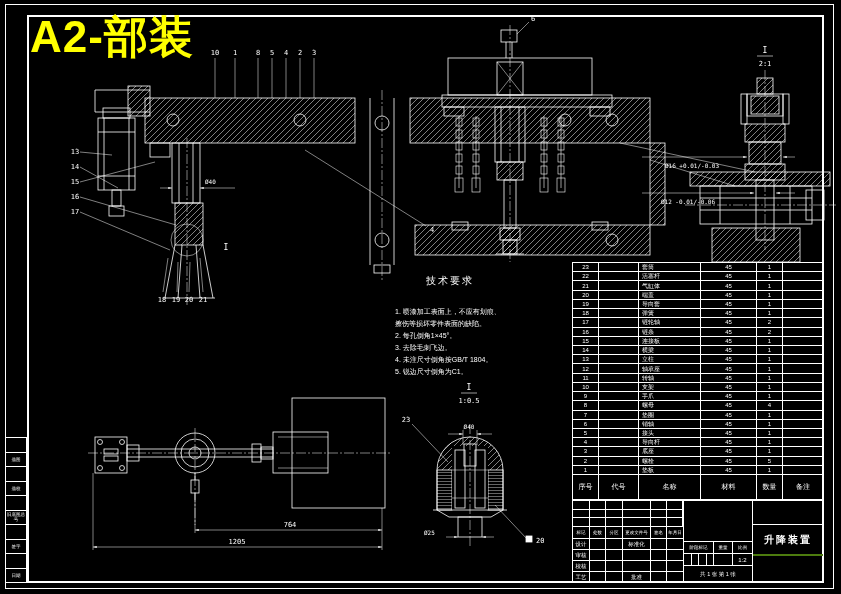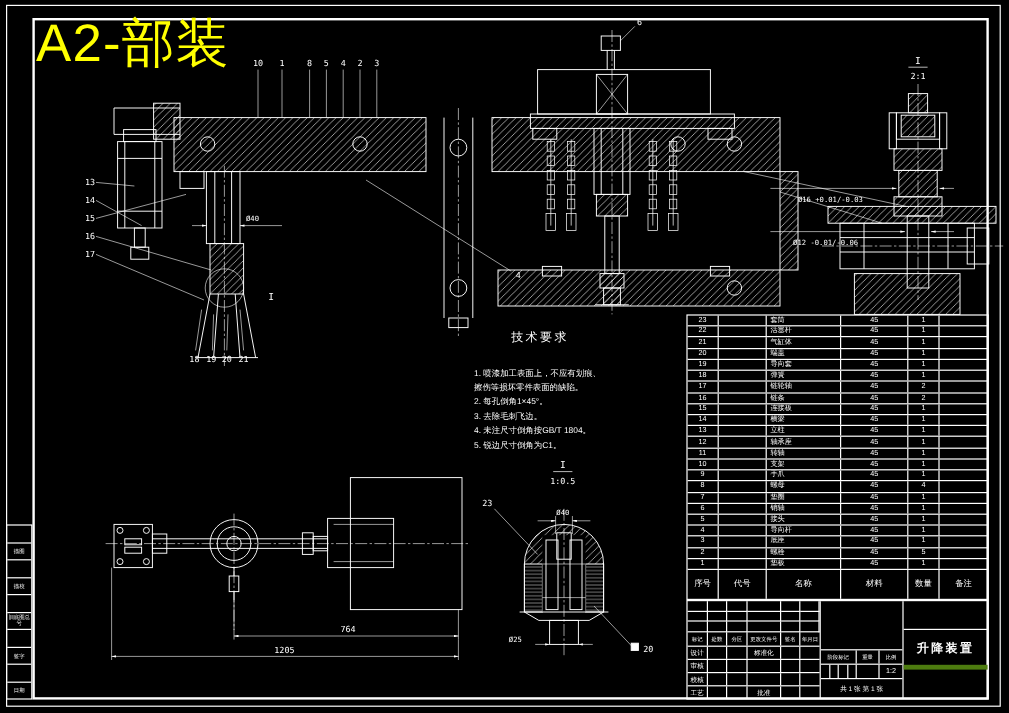--- a/index.html
+++ b/index.html
@@ -1,21 +1,21 @@
 <!DOCTYPE html>
 <html><head>
 <meta charset="utf-8">
 <style>
   html,body{margin:0;padding:0;background:#000;}
   body{width:841px;height:594px;position:relative;overflow:hidden;
        font-family:"Liberation Sans",sans-serif;color:#fff;}
   .abs{position:absolute;}
   .outer-border{left:5px;top:4px;width:829px;height:585px;border:1px solid #fff;box-sizing:border-box;}
   .inner-frame{left:27px;top:15px;width:797px;height:568px;border:2px solid #fff;box-sizing:border-box;}
-  .page-title{left:30px;top:14px;font-size:44px;font-weight:normal;color:#ffff00;letter-spacing:1px;line-height:46px;}
+  .page-title{left:30px;top:14px;font-size:44px;font-weight:bold;color:#ffff00;letter-spacing:1px;line-height:46px;}
   svg.drawing{left:0;top:0;}
   svg text{fill:#fff;font-family:"DejaVu Sans Mono",monospace;}
   .t6{font-size:6px;} .t7{font-size:7px;} .t8{font-size:8px;}
   .mid{text-anchor:middle;}
   .cl{stroke-dasharray:10 2 2 2;stroke-width:0.5;}
   
   .notes-head{left:426px;top:274px;font-size:10px;font-weight:normal;letter-spacing:2px;}
   .notes-body{left:395px;top:306px;width:165px;}
   .note-line{font-size:7px;line-height:12px;white-space:nowrap;}
   
@@ -46,21 +46,21 @@
   .mid-blank{height:40px;border-bottom:1px solid #fff;}
   .stage-head{height:11px;display:flex;border-bottom:1px solid #fff;}
   .stage-head div{border-right:1px solid #fff;display:flex;align-items:center;justify-content:center;font-size:4.5px;white-space:nowrap;overflow:hidden;box-sizing:border-box;}
   .sh0{width:30px;} .sh1{width:19px;} .sh2{flex:1;border-right:none !important;}
   .stage-boxes{height:11px;display:flex;border-bottom:1px solid #fff;}
   .stage-boxes div{border-right:1px solid #fff;box-sizing:border-box;display:flex;align-items:center;justify-content:center;font-size:6px;}
   .sb{width:7.5px;} .sbw{width:19px;} .sbs{flex:1;border-right:none !important;}
   .sheet-row{flex:1;display:flex;align-items:center;justify-content:center;font-size:5.5px;white-space:nowrap;}
   .tb-right{flex:1;display:flex;flex-direction:column;}
   .unit-cell{height:23px;border-bottom:1px solid #fff;}
-  .dtitle{height:29px;border-bottom:4px solid #4d7c0f;display:flex;align-items:center;justify-content:center;
+  .dtitle{height:29px;border-bottom:2px solid #4d7c0f;display:flex;align-items:center;justify-content:center;
           font-size:10px;font-weight:bold;letter-spacing:2px;font-family:Liberation Mono, monospace;}
   .dnum{flex:1;}
   
   .strip{left:5px;top:437px;width:22px;height:146px;border:1px solid #fff;box-sizing:border-box;display:flex;flex-direction:column;}
   .strip-cell{flex:1;border-bottom:1px solid #fff;display:flex;align-items:center;justify-content:center;
               font-size:4.5px;line-height:5px;text-align:center;overflow:hidden;}
   .strip-cell:last-child{border-bottom:none;}
 </style>
 </head>
 <body>

